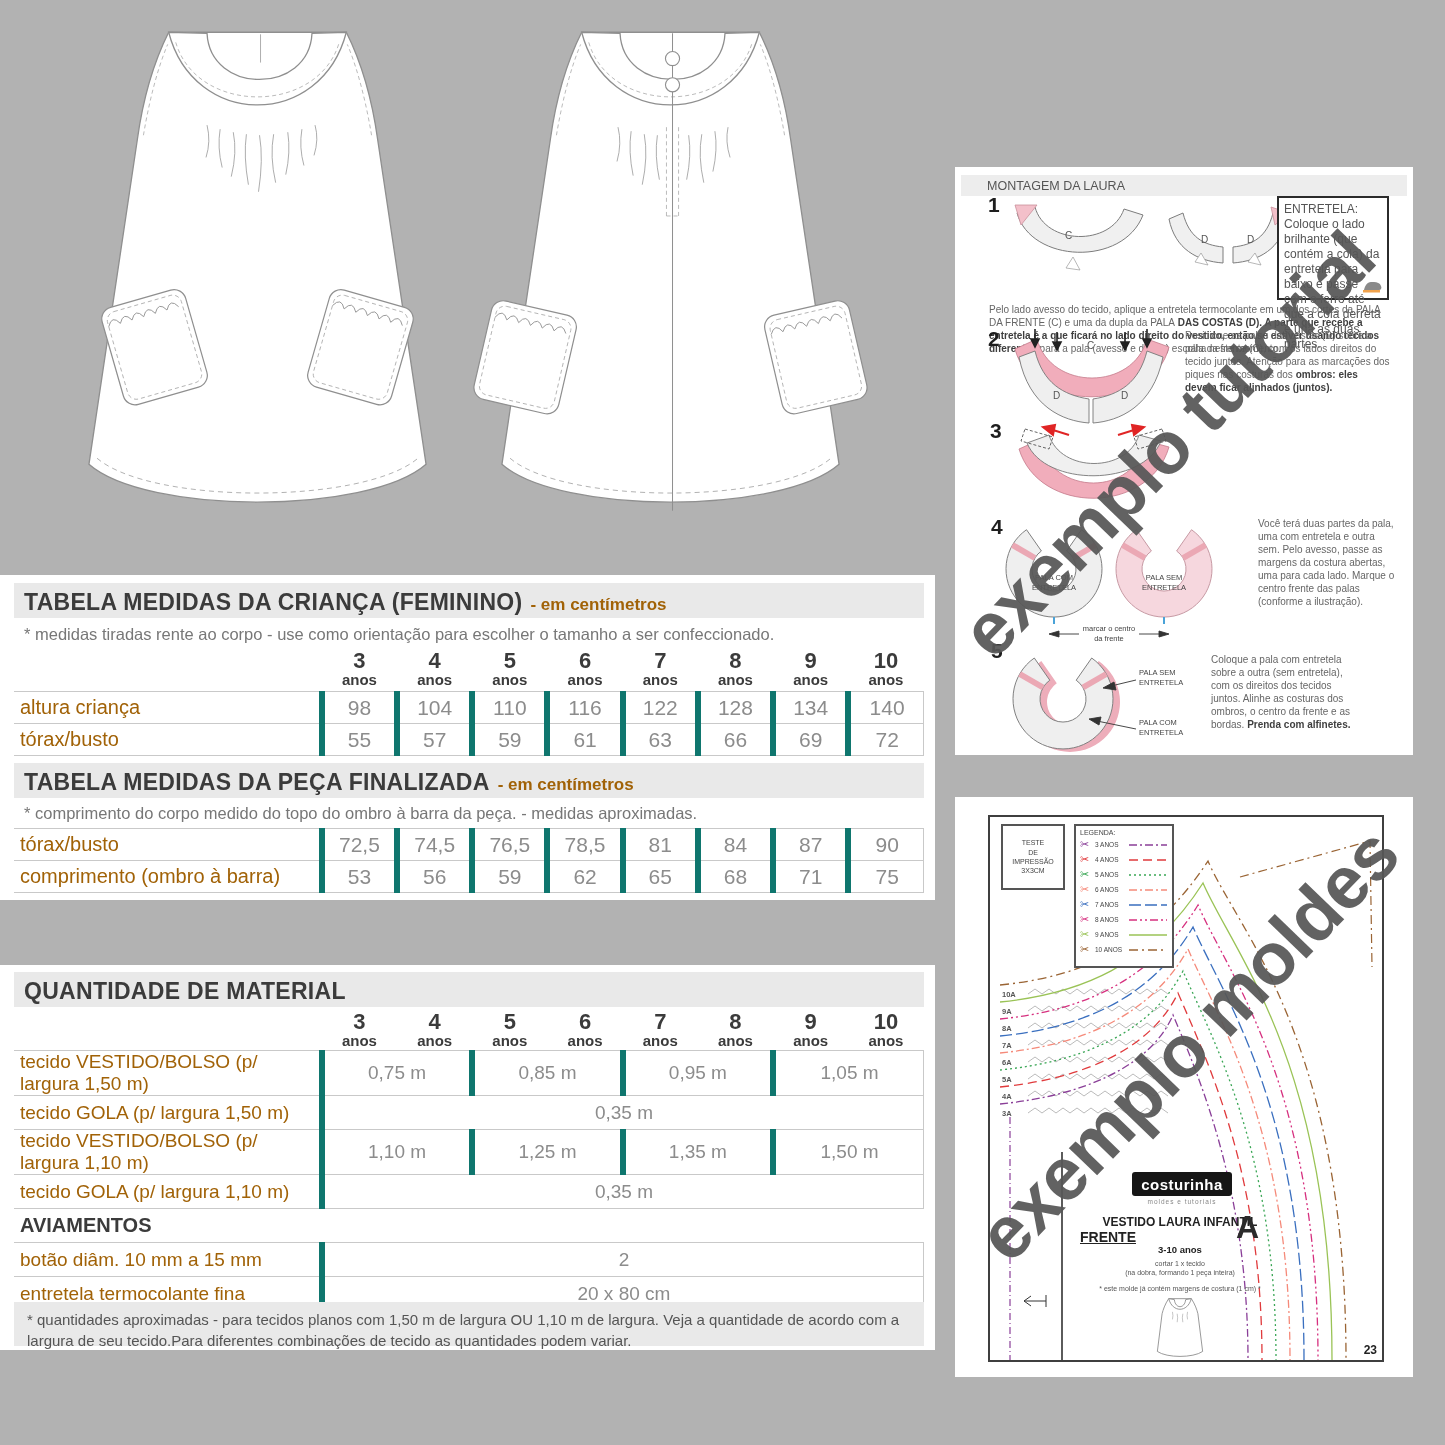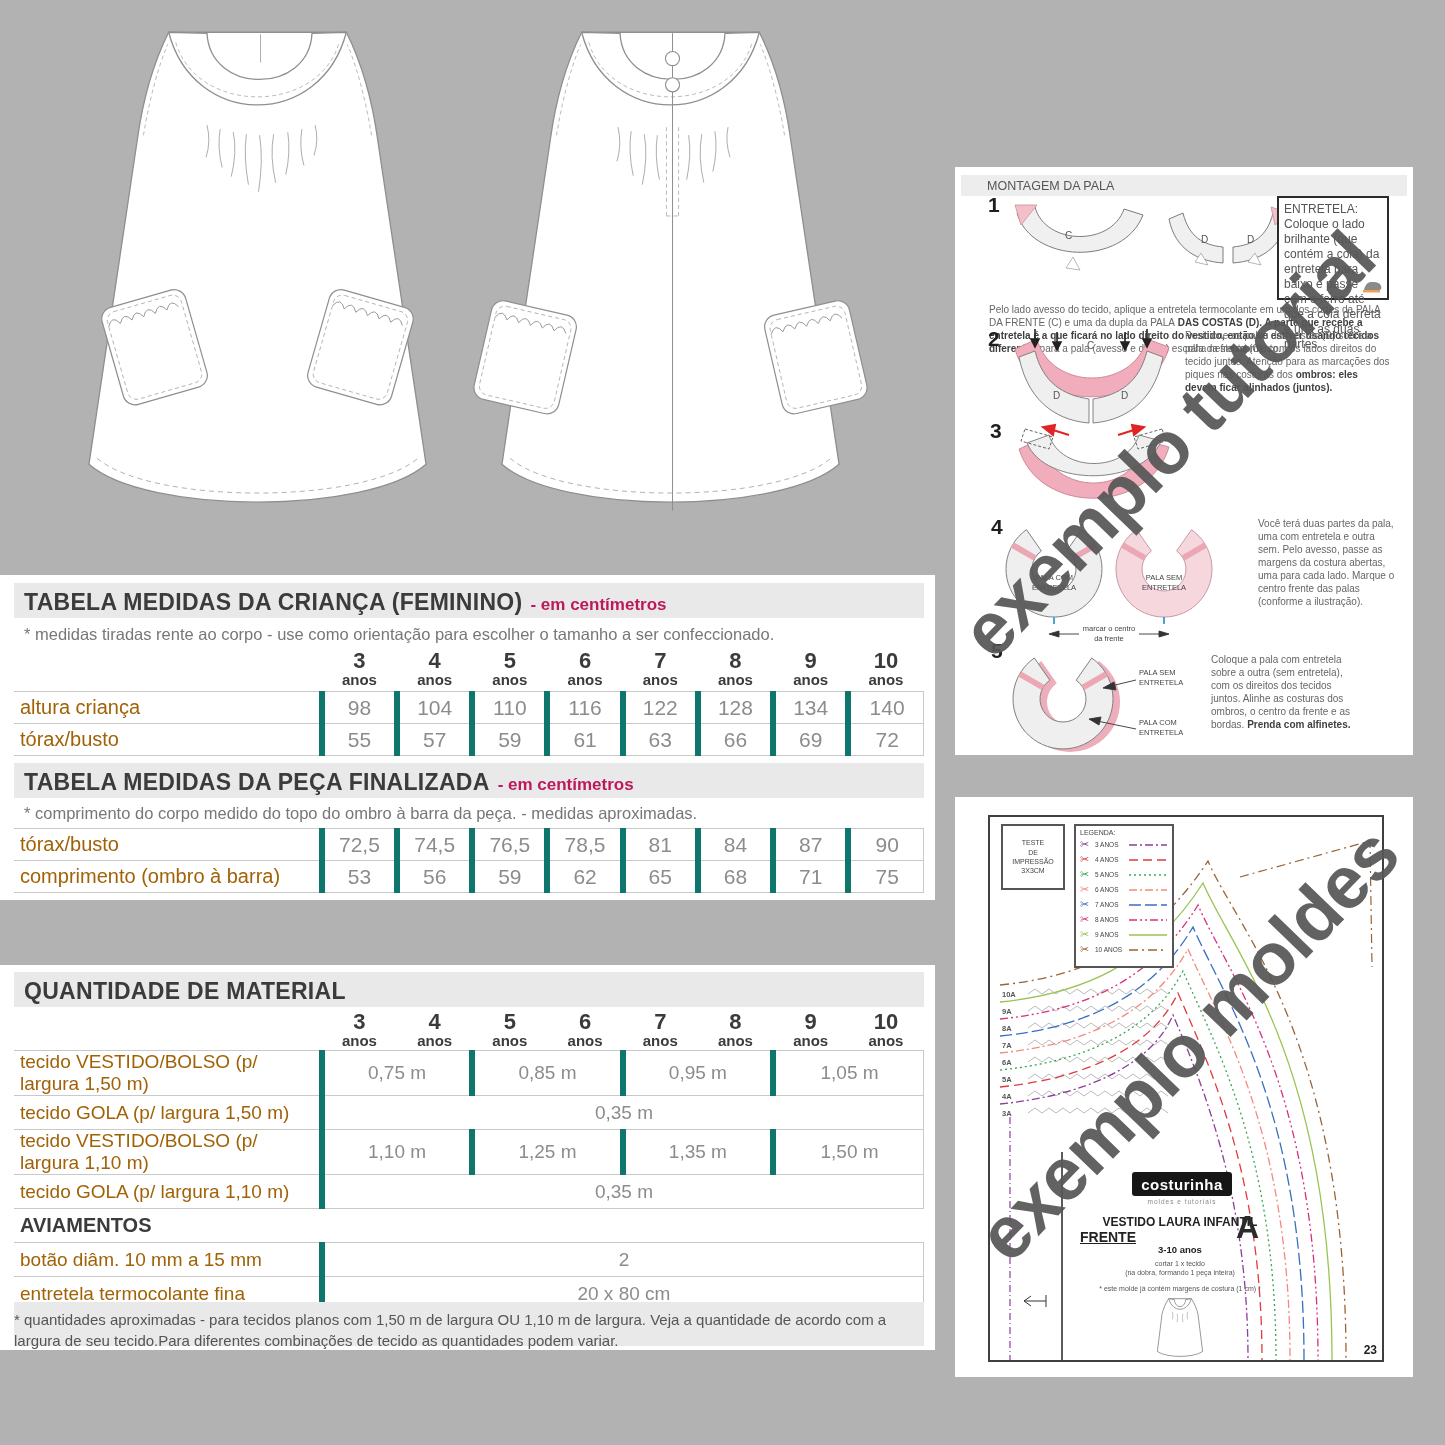--- a/index.html
+++ b/index.html
@@ -4,21 +4,21 @@
 <style>
   html,body{margin:0;padding:0;}
   body{width:1445px;height:1445px;position:relative;background:#b2b2b2;
        font-family:"Liberation Sans",sans-serif;overflow:hidden;color:#4d4d4d;}
   .abs{position:absolute;}
   .panel{position:absolute;background:#fff;}
   
   .hbar{position:absolute;left:14px;right:11px;height:35px;background:#e9e9e9;
         display:flex;align-items:baseline;padding:6px 0 0 10px;box-sizing:border-box;}
   .hbar .t{font-size:23px;font-weight:bold;color:#3b3b3b;letter-spacing:.3px;}
-  .hbar .suffix{font-size:17px;font-weight:bold;color:#be185d;margin-left:8px;}
+  .hbar .suffix{font-size:17px;font-weight:bold;color:#a16207;margin-left:8px;}
   .note{position:absolute;left:24px;font-size:16.5px;color:#777;}
   
   table.mt{border-collapse:collapse;table-layout:fixed;width:910px;}
   table.mt col.lc{width:307px;} table.mt col.vc{width:75px;}
   .mt th,.mt td{padding:0;margin:0;font-weight:normal;}
   .szrow th{height:44px;vertical-align:middle;text-align:center;}
   .sznum{font-size:22px;font-weight:bold;color:#3b3b3b;line-height:1;}
   .szunit{font-size:15px;font-weight:bold;color:#3b3b3b;line-height:1.1;}
   tr.data td{height:31px;border-top:1px solid #c9c9c9;}
   tr.data td.lbl{font-size:20px;color:#a16207;text-align:left;padding-left:6px;}
@@ -26,21 +26,21 @@
                  border-left:6px solid #0f766e;}
   tr.data td.val:last-child{border-right:1px solid #c9c9c9;}
   tr.last td{border-bottom:1px solid #c9c9c9;}
   tr.sect td{height:33px;font-size:20px;font-weight:bold;color:#3b3b3b;
              text-align:left;padding-left:6px;border-top:1px solid #c9c9c9;}
   #material-panel .szrow th{height:40px;}
   #material-panel tr.data td{height:33px;}
   #material-panel tr.data td.lbl{font-size:19px;}
   #material-panel tr.data td.val{font-size:19px;}
   .footnote{position:absolute;left:14px;right:11px;background:#e9e9e9;
-            font-size:15px;color:#555;padding:7px 0;line-height:1.4;box-sizing:border-box;}
+            font-size:15px;color:#555;padding:7px 13px;line-height:1.4;box-sizing:border-box;}
   
   .wm{position:absolute;font-weight:bold;font-size:74px;color:#575757;opacity:.93;
       white-space:nowrap;transform:rotate(-46deg);letter-spacing:-1px;z-index:50;}
   .tut-bar{position:absolute;left:6px;right:6px;top:8px;height:21px;background:#ededed;
            font-size:12.5px;color:#555;display:flex;align-items:center;padding-left:26px;box-sizing:border-box;}
   .stepnum{position:absolute;font-size:21px;font-weight:bold;color:#1e1e1e;}
   .tut-text{position:absolute;font-size:10px;line-height:1.3;color:#666;}
   .tut-text b{color:#3f3f3f;}
   .ent-box{position:absolute;border:2px solid #2b2b2b;background:#fff;
            font-size:12px;line-height:1.25;color:#555;padding:4px 5px;box-sizing:border-box;}
@@ -354,21 +354,21 @@
     <tr class="data last">
       <td class="lbl">entretela termocolante fina</td>
       <td class="val" colspan="8">20 x 80 cm</td>
     </tr>
   </tbody>
     </table>
   <div class="footnote" style="top:337px;height:44px;">* quantidades aproximadas - para tecidos planos com 1,50 m de largura OU 1,10 m de largura. Veja a quantidade de acordo com a largura de seu tecido.Para diferentes combinações de tecido as quantidades podem variar.</div>
 </div>
 
 <div class="panel" id="tutorial-panel" style="left:955px;top:167px;width:458px;height:588px;">
-  <div class="tut-bar">MONTAGEM DA PALA</div>
+  <div class="tut-bar">MONTAGEM DA LAURA</div>
 
   <div class="stepnum" style="left:33px;top:26px;">1</div>
   <svg class="abs" style="left:52px;top:30px;" width="150" height="96" viewBox="0 0 150 96">
     <path d="M10,16 C24,66 116,70 136,18 L117,12 C104,50 38,48 28,10 Z" fill="#f0f0f0" stroke="#7d7d7d" stroke-width="1"></path>
     <polygon points="8,8 30,8 14,28" fill="#f3c0ca" stroke="#c98f9b" stroke-width="0.8"></polygon>
     <polygon points="66,60 73,73 59,71" fill="#fff" stroke="#999" stroke-width="0.7"></polygon>
     <text class="pc" x="58" y="42">C</text>
   </svg>
   <svg class="abs" style="left:208px;top:32px;" width="130" height="94" viewBox="0 0 130 94">
     <path d="M6,20 C12,50 34,62 60,64 L60,48 C40,46 26,38 20,14 Z" fill="#f0f0f0" stroke="#7d7d7d" stroke-width="1"></path>

